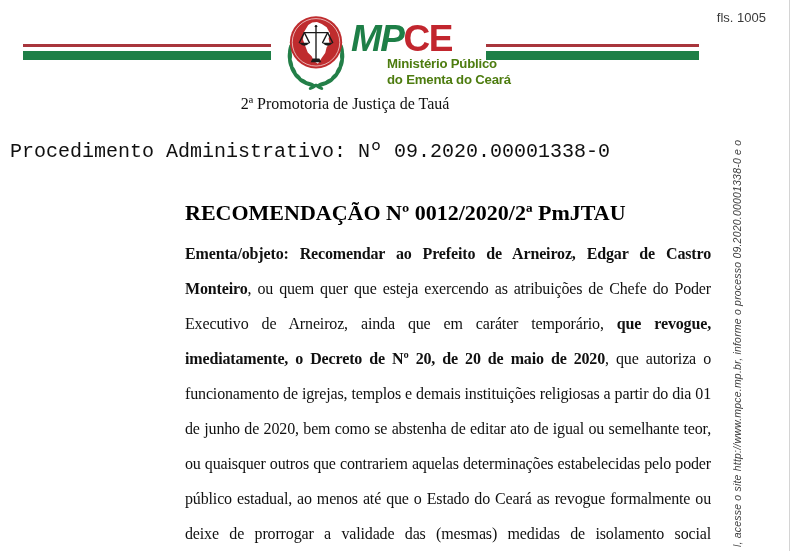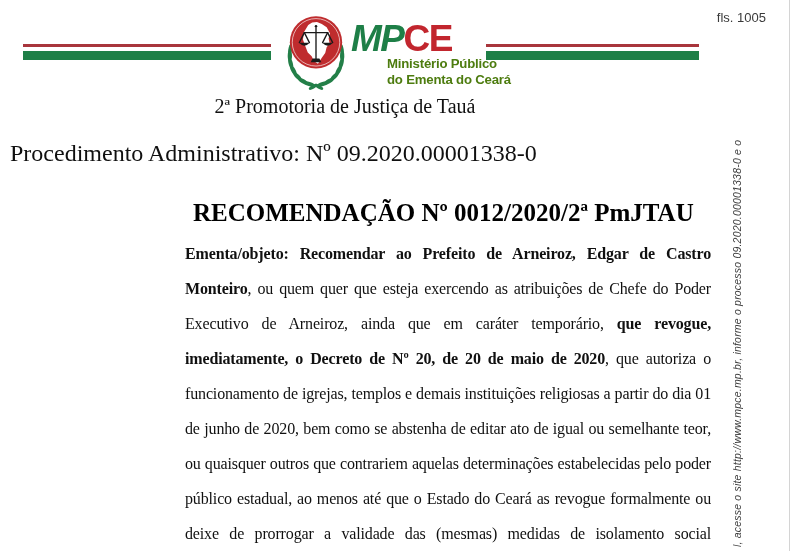--- a/index.html
+++ b/index.html
@@ -23,29 +23,29 @@
   .emblem svg{display:block;width:100%;height:100%;}
   
   .wordmark{position:absolute;left:351px;top:22px;font-family:"Liberation Sans",sans-serif;}
   .acronym{font-weight:bold;font-size:37px;line-height:34px;letter-spacing:-1.5px;}
   .acronym .mp{color:#1e7f47;font-style:italic;}
   .acronym .ce{color:#c2262e;}
   .tagline{color:#4d7c0f;font-size:13.2px;line-height:14.5px;font-weight:bold;letter-spacing:-0.2px;margin-top:1px;padding-left:36px;}
   
   .office{
     position:absolute;left:0;top:95px;width:690px;text-align:center;
-    font-size:20px;color:#101010;
+    font-size:16px;color:#101010;
   }
   .procedure{
     position:absolute;left:10px;top:140px;
-    font-size:24px;color:#101010;
+    font-size:20px;color:#101010;font-family:Liberation Mono, monospace;
   }
   
   .doc{position:absolute;left:185px;top:201px;width:526px;}
-  .doc-title{font-weight:bold;font-size:25px;line-height:24px;margin:0 0 11px 8px;color:#000;}
+  .doc-title{font-weight:bold;font-size:22px;line-height:24px;margin:0 0 11px 0;color:#000;}
   .doc-par{
     margin:0;font-size:16px;line-height:35px;text-align:justify;
     letter-spacing:-0.15px;color:#101010;
   }
   
   .vertical-note{
     position:absolute;left:731px;top:547px;
     transform-origin:0 0;transform:rotate(-90deg);
     white-space:nowrap;
     font-family:"Liberation Sans",sans-serif;font-style:italic;

